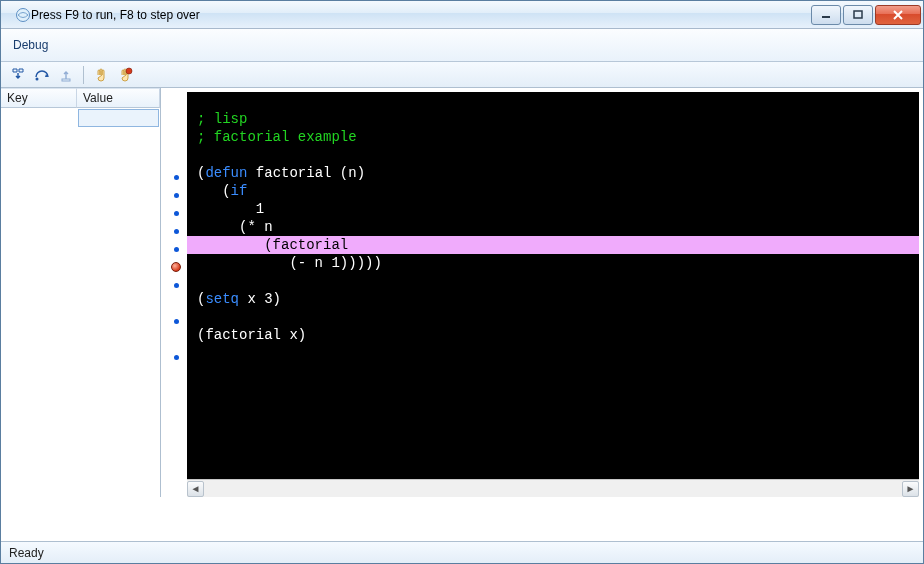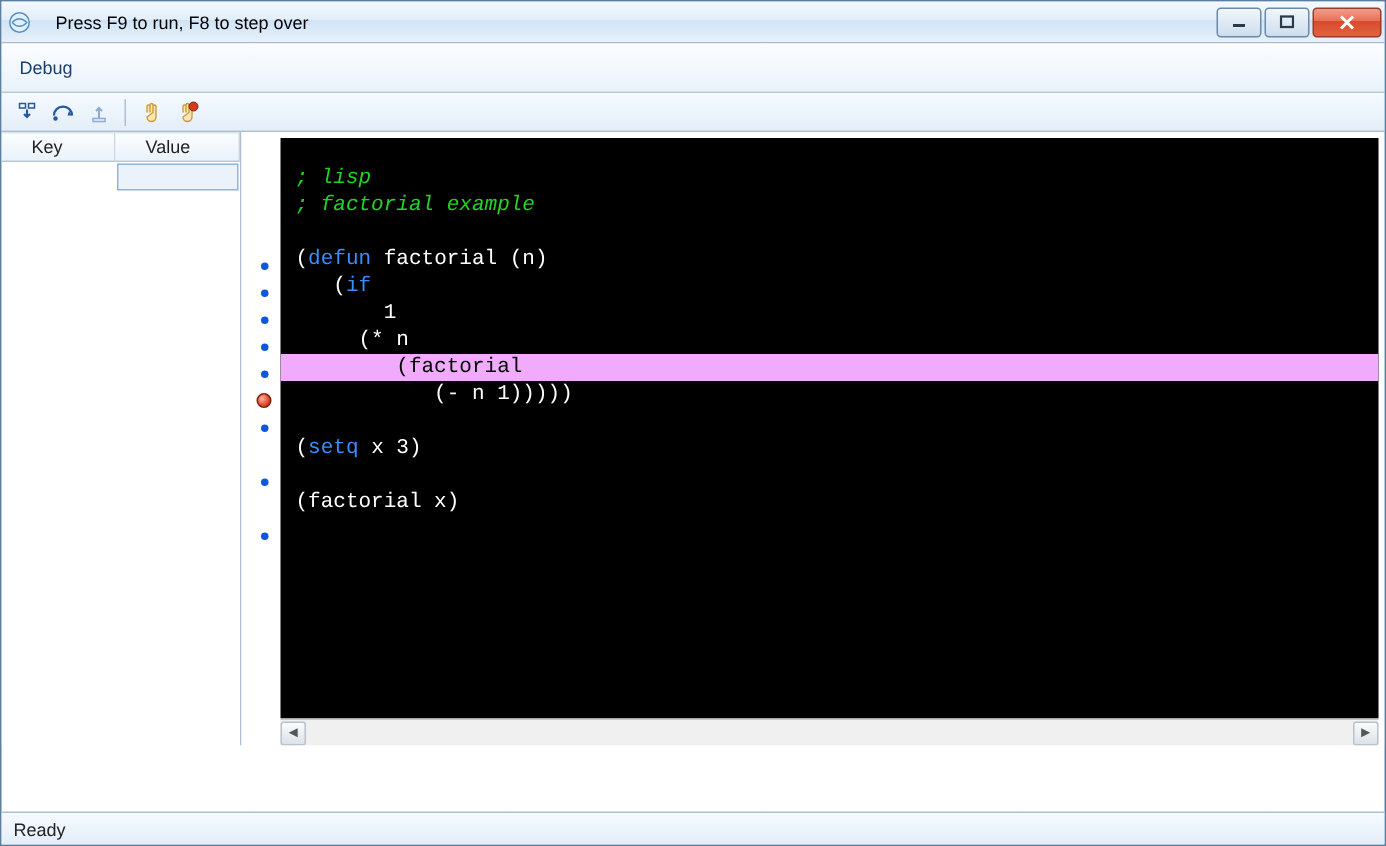--- a/index.html
+++ b/index.html
@@ -14,22 +14,22 @@
     display: flex;
     flex-direction: column;
   }
   
   .titlebar {
     height: 28px;
     background: linear-gradient(to bottom, #f4f9fe 0%, #e1eef9 45%, #cfe3f5 46%, #e7f1fb 100%);
     border-bottom: 1px solid #a8b9cc;
     display: flex;
     align-items: center;
-    padding: 0 2px 0 4px;
-    gap: 16px;
+    padding: 0 2px 0 14px;
+    gap: 0;
   }
   .app-icon {
     width: 16px; height: 16px;
     display: flex; align-items: center; justify-content: center;
   }
   .title-text { color: #000; flex: 1; }
   .win-buttons { display: flex; gap: 0; }
   .win-btn {
     width: 30px; height: 20px;
     border: 1px solid #6b8aa9;
@@ -98,21 +98,21 @@
   .vars-header {
     display: flex;
     height: 20px;
   }
   .vars-header .col {
     border: 1px solid #c9d6e5;
     border-top: 1px solid #d9e4f0;
     border-left: none;
     border-bottom: 1px solid #b7c7d8;
     background: linear-gradient(to bottom, #fbfdff, #e9f2fb);
-    padding: 2px 20px;
+    padding: 2px 6px;
     color: #222;
     font-size: 12px;
   }
   .vars-header .col:first-child { width: 76px; }
   .vars-header .col:last-child { flex: 1; }
   .vars-body { flex: 1; }
   .vars-row { display: flex; height: 20px; }
   .vars-row .kcell { width: 76px; padding: 2px 6px; }
   .vars-row .vcell {
     flex: 1; padding: 1px;
@@ -166,21 +166,21 @@
   .code-line {
     height: 18px;
     padding: 0 10px;
     font-family: "Courier New", monospace;
     font-size: 14px;
     color: #fff;
     white-space: pre;
     line-height: 18px;
   }
   .code-line.hl { background: #f0abfc; color: #000; }
-  .cm { color: #22d422; font-style: italic; }
+  .cm { color: #22d422; }
   .kw { color: #3b8dff; }
   .hscroll {
     height: 18px;
     background: #f0f0f0;
     border-top: 1px solid #c8c8c8;
     display: flex;
     align-items: center;
     margin: 0 4px 0 26px;
   }
   .hscroll .arrow {

